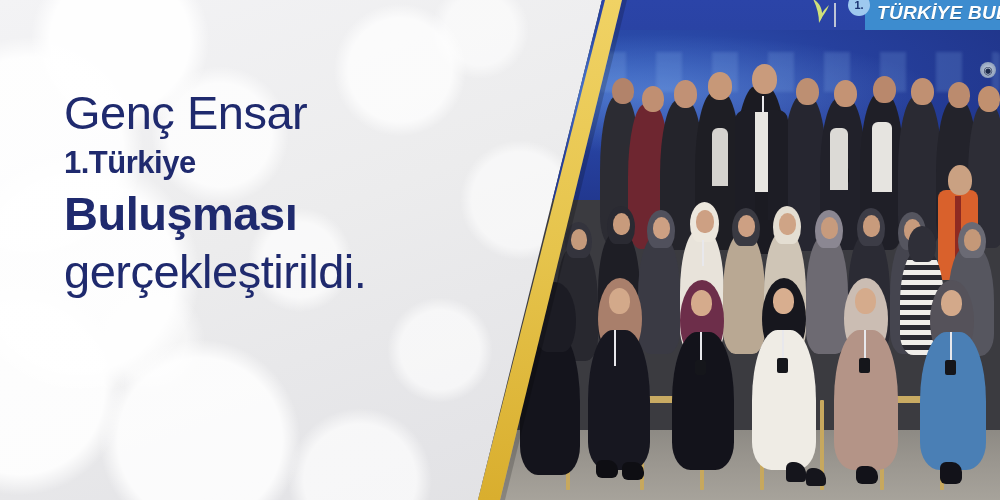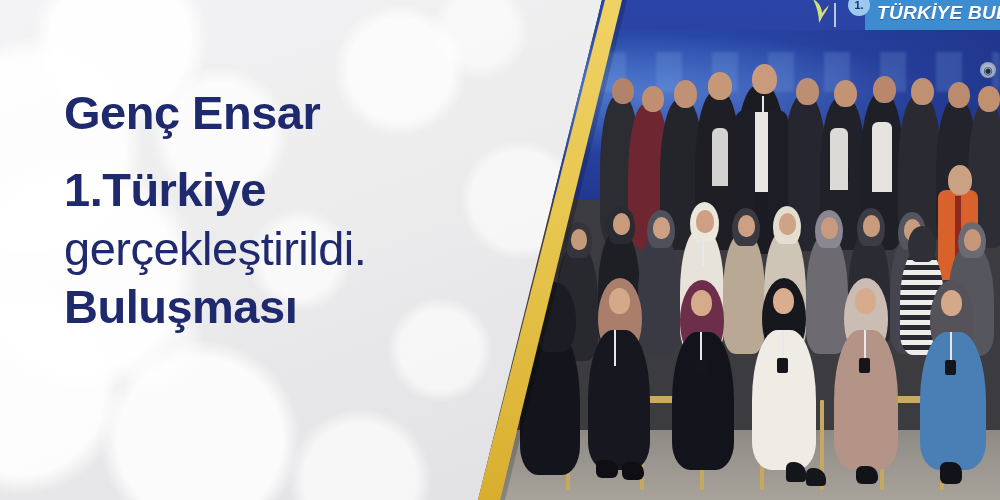--- a/index.html
+++ b/index.html
@@ -218,37 +218,37 @@
   
   .headline {
     position: absolute;
     left: 64px;
     top: 88px;
     width: 420px;
     color: #1f2a6e;
     line-height: 1.06;
   }
   .hl-line { display: block; white-space: nowrap; }
-  .hl-1 { font-size: 47px; font-weight: 700; letter-spacing: -.5px; }
-  .hl-2 { font-size: 47px; font-weight: 700; letter-spacing: -.5px; margin-top: 27px; }
+  .hl-1 { font-size: 47px; font-weight: 400; letter-spacing: -.5px; }
+  .hl-2 { font-size: 31px; font-weight: 700; letter-spacing: -.5px; margin-top: 9px; }
   .hl-3 { font-size: 47px; font-weight: 700; letter-spacing: -.5px; margin-top: 9px; }
   .hl-4 { font-size: 47px; font-weight: 400; letter-spacing: -.5px; margin-top: 9px; }
 </style>
 </head>
 <body>
 
 <div class="stage">
 
   <div class="left-panel"></div>
 
   <div class="headline">
     <span class="hl-line hl-1">Genç Ensar</span>
     <span class="hl-line hl-2">1.Türkiye</span>
+    <span class="hl-line hl-3">Buluşması</span>
     <span class="hl-line hl-4">gerçekleştirildi.</span>
-    <span class="hl-line hl-3">Buluşması</span>
   </div>
 
   <div class="photo-wrap">
     <div class="photo">
 
       <div class="backdrop"></div>
       <div class="backdrop-glow"></div>
       <div class="backdrop-pattern"></div>
       <div class="floor"></div>
 

